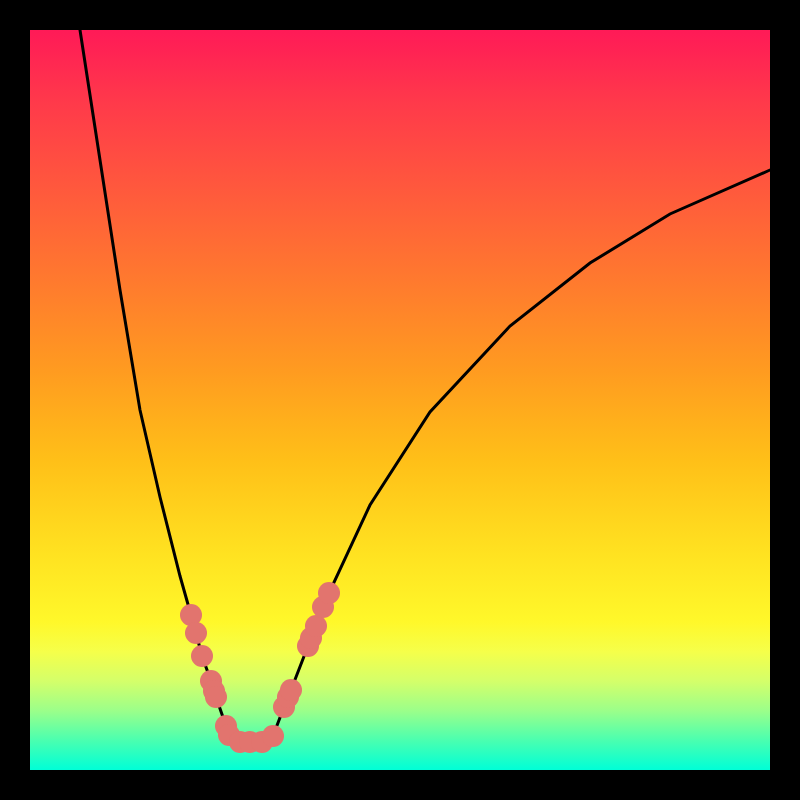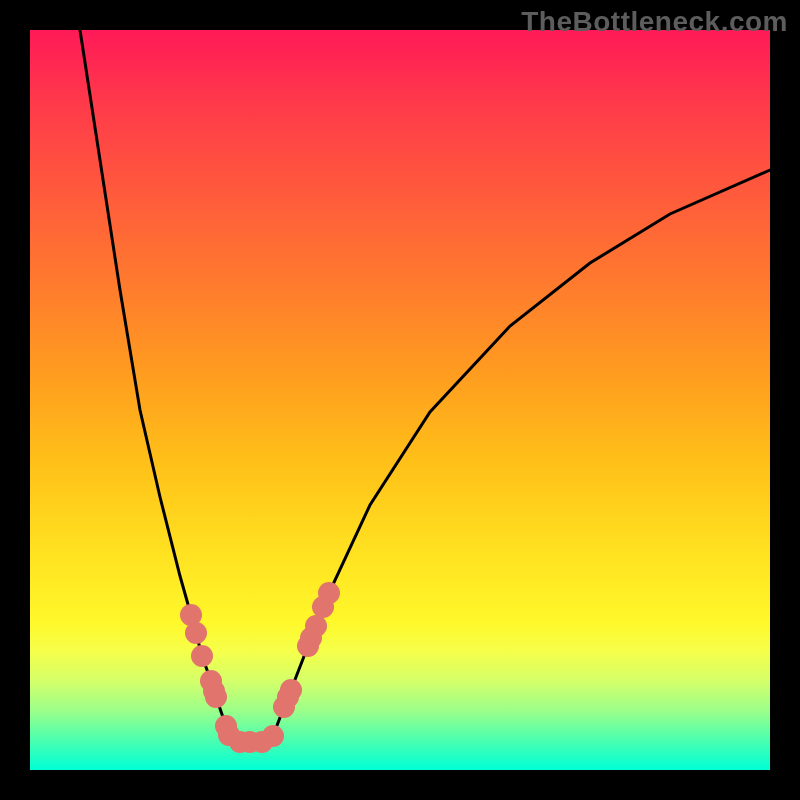--- a/index.html
+++ b/index.html
@@ -83,14 +83,13 @@
           <circle cx="258" cy="667" r="11" fill="#e2746e"></circle>
           <circle cx="261" cy="660" r="11" fill="#e2746e"></circle>
           <circle cx="278" cy="616" r="11" fill="#e2746e"></circle>
           <circle cx="281" cy="608" r="11" fill="#e2746e"></circle>
           <circle cx="286" cy="596" r="11" fill="#e2746e"></circle>
           <circle cx="293" cy="577" r="11" fill="#e2746e"></circle>
           <circle cx="299" cy="563" r="11" fill="#e2746e"></circle>
         </g>
     </svg>
   </div>
-  <div class="watermark">TheBottleneck.com</div>
 </div>
 
 </body></html>

